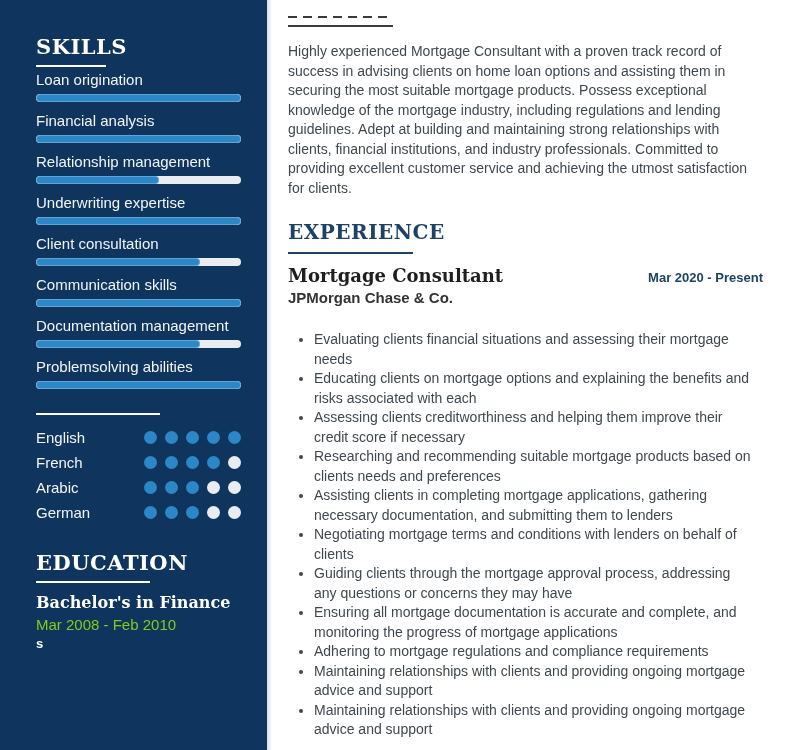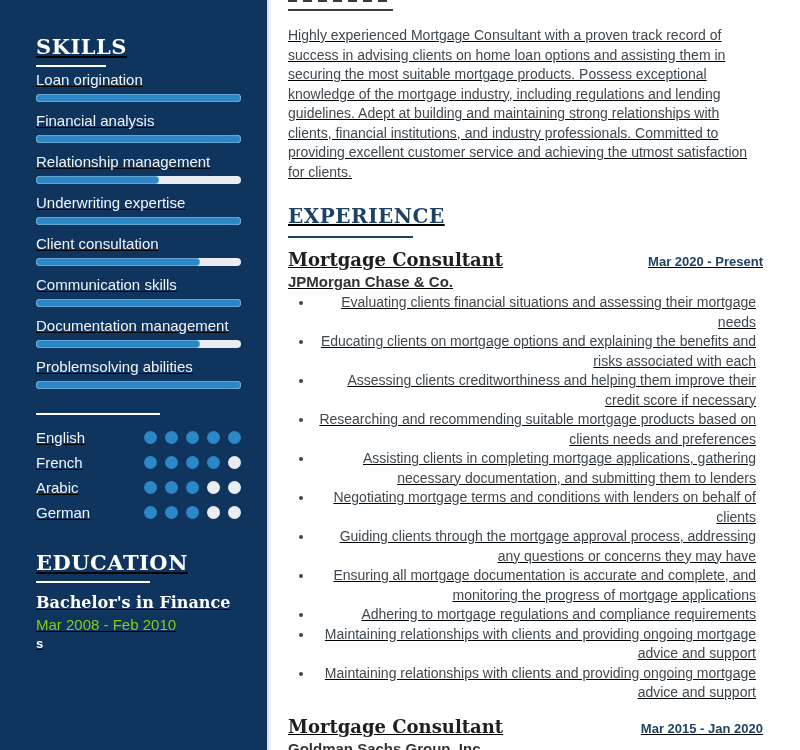--- a/index.html
+++ b/index.html
@@ -7,21 +7,21 @@
     --accent-blue:#2b87c5;
     --bar-empty:#e9edf1;
     --navy-text:#1d4266;
     --body-text:#40484f;
     --title-black:#1f1f1f;
     --company-gray:#333333;
   }
   *{margin:0;padding:0;box-sizing:border-box;}
   html,body{width:800px;height:750px;overflow:hidden;background:#fff;}
   body{font-family:"Liberation Sans",sans-serif;}
-  .page{display:flex;width:792px;height:750px;overflow:hidden;text-decoration:underline;}
+  .page{display:flex;width:792px;height:750px;overflow:hidden;}
 
   
   .sidebar{flex:0 0 267px;background:var(--sidebar-bg);color:#fff;padding:22px 26px 0 36px;overflow:hidden;}
   .side-h2{font-family:"DejaVu Serif","Liberation Serif",serif;font-weight:bold;font-size:21px;line-height:23px;letter-spacing:.5px;color:#fff;margin-top:13px;}
   .h-rule{height:2px;background:#fff;margin-top:7px;}
   .w-skills{width:70px;}
   .w-langs{width:124px;}
   .w-edu{width:114px;}
   .skill-list{margin-top:3px;}
   .skill{margin-bottom:9px;}
@@ -37,35 +37,35 @@
   .dot.on{background:var(--accent-blue);}
   .edu-sec{margin-top:26px;}
   .edu-degree{font-family:"DejaVu Serif","Liberation Serif",serif;font-weight:bold;font-size:16px;line-height:20px;color:#fff;margin-top:10px;}
   .edu-dates{font-size:15px;line-height:19px;color:#84cc16;margin-top:2px;}
   .edu-trunc{font-size:13px;font-weight:bold;color:#fff;margin-top:2px;}
 
   
   .edge{flex:0 0 5px;background:linear-gradient(to right,#d4dde6,#ffffff);}
 
   
-  .main{flex:1;padding:0 29px 0 16px;overflow:hidden;}
+  .main{flex:1;padding:16px 29px 0 16px;overflow:hidden;}
   .top-frag{position:relative;height:11px;}
   .frag-marks{position:absolute;top:0;left:0;width:104px;height:2px;
     background:repeating-linear-gradient(90deg,#3a3a3a 0 9px,transparent 9px 15px);}
   .frag-rule{position:absolute;top:9px;left:0;width:105px;height:2px;background:#3c3c3c;}
   .summary{font-size:14px;line-height:19.5px;color:var(--body-text);margin-top:15px;}
   .exp-h{font-family:"DejaVu Serif","Liberation Serif",serif;font-weight:bold;font-size:20px;line-height:23px;letter-spacing:.5px;color:var(--navy-text);margin-top:23px;}
   .h-rule-navy{width:125px;height:2px;background:var(--navy-text);margin-top:8px;}
   .job{margin-top:11px;}
   .job + .job{margin-top:13px;}
   .job-head{display:flex;justify-content:space-between;align-items:flex-start;}
   .job-title{font-family:"DejaVu Serif","Liberation Serif",serif;font-weight:bold;font-size:18px;line-height:22px;color:var(--title-black);}
   .job-dates{font-size:13px;font-weight:bold;color:var(--navy-text);white-space:nowrap;padding-top:5px;}
   .job-company{font-size:15px;font-weight:bold;line-height:17px;color:var(--company-gray);margin-top:2px;}
-  .job-bullets{margin-top:3px;padding-left:26px;padding-right:7px;list-style:disc;text-align:right;}
+  .job-bullets{margin-top:24px;padding-left:26px;padding-right:7px;list-style:disc;}
   .job-bullets li{font-size:14px;line-height:19.5px;color:var(--body-text);}
   .job-bullets li::marker{color:var(--body-text);font-size:13px;}
 </style>
 </head>
 <body>
 
 <div class="page">
 
   <aside class="sidebar">
     <section>

